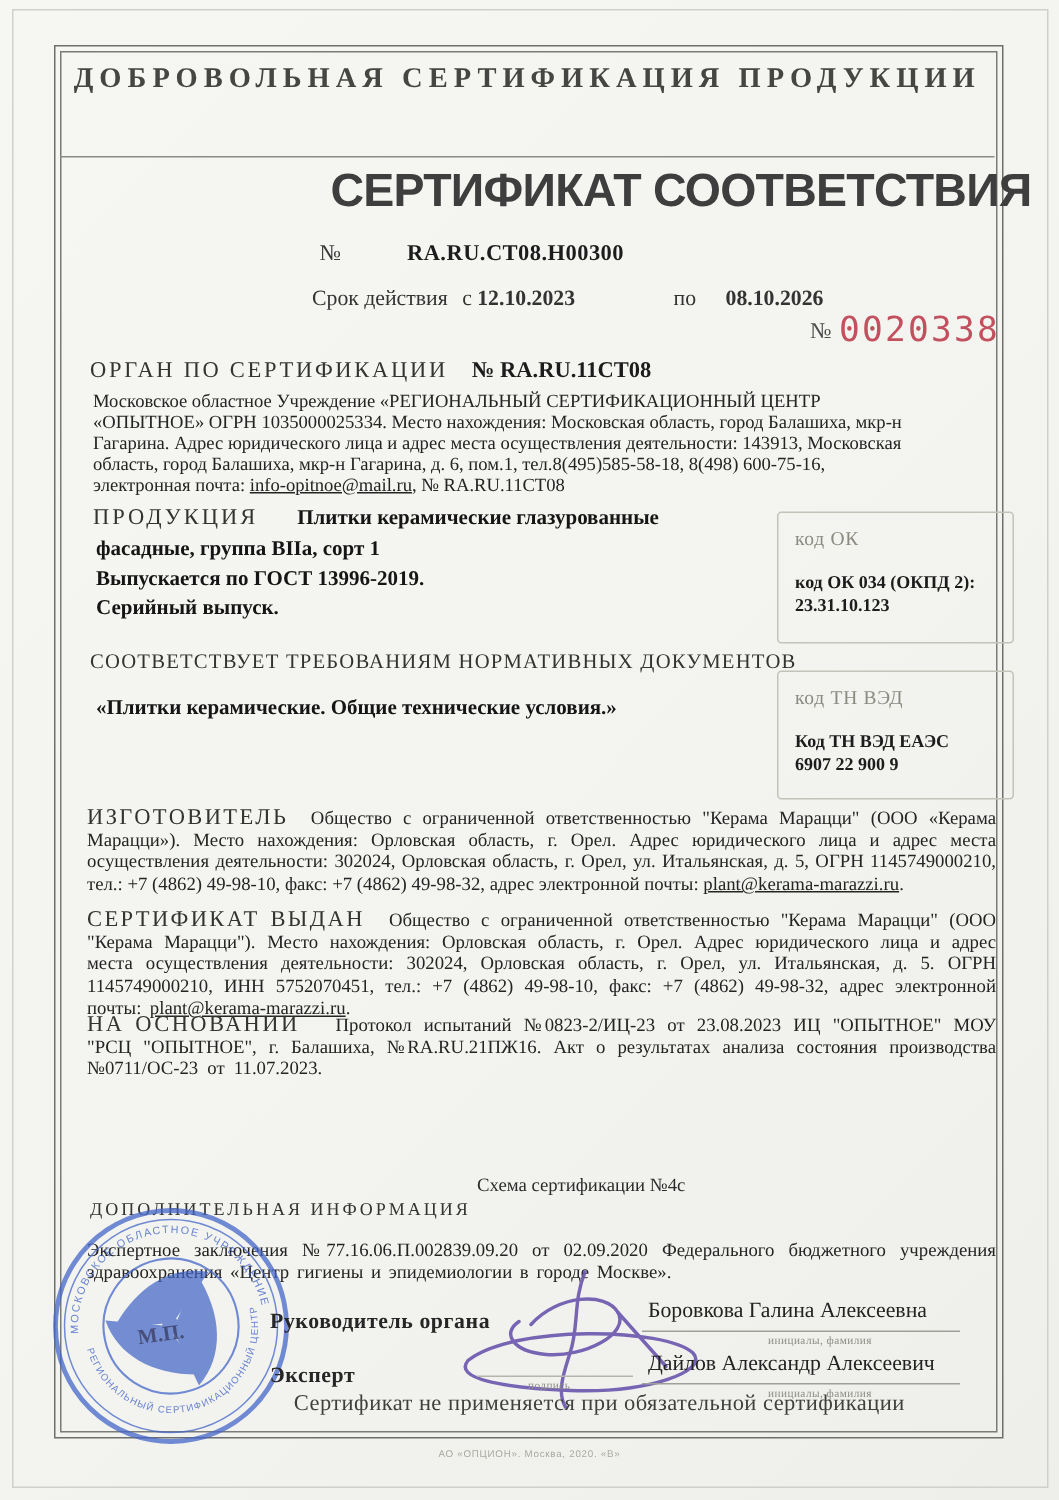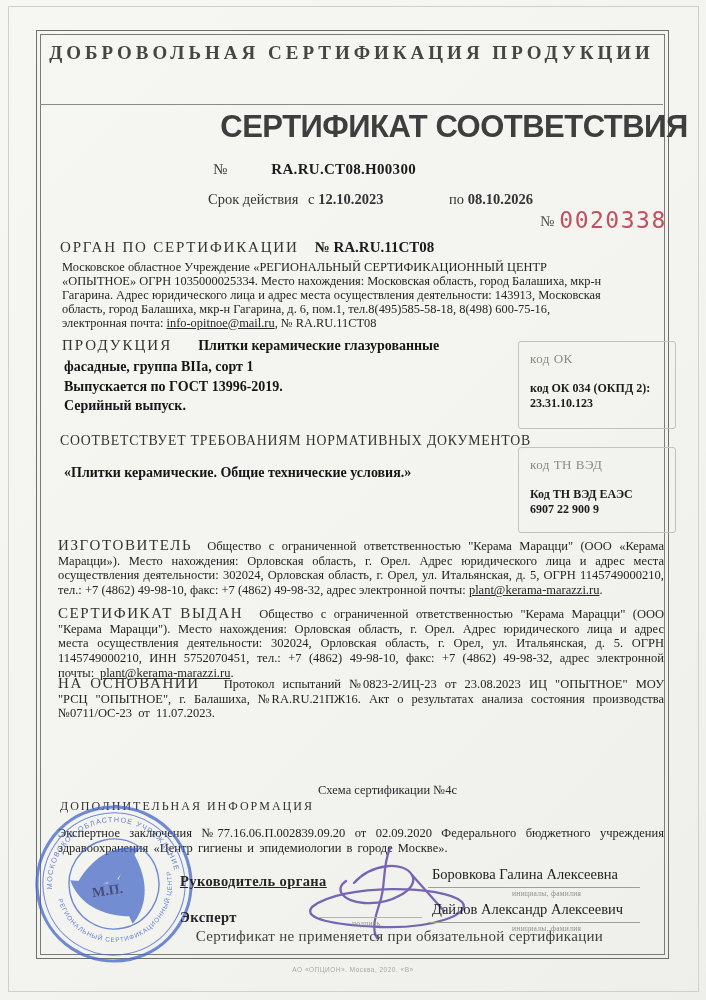--- a/index.html
+++ b/index.html
@@ -17,21 +17,21 @@
   .doc-title{left:40px;top:109px;width:686px;text-align:center;padding-left:142px;box-sizing:border-box;
              font-family:"Liberation Sans",sans-serif;font-weight:700;font-size:31px;
              letter-spacing:-0.5px;color:#3e3e3e;}
   .no-label{font-size:15px;color:#3a3a3a;}
   .bold-val{font-weight:700;color:#1c1c1c;}
   .row-certno{left:213px;top:161px;font-size:15px;}
   .row-certno .bold-val{margin-left:44px;letter-spacing:0.3px;}
   .row-validity{left:208px;top:191px;font-size:14.5px;color:#333;}
   .row-validity .vlabel{margin-right:6px;}
   .row-validity .fromto{font-weight:700;}
-  .row-validity .to-label{margin-left:62px;}
+  .row-validity .to-label{margin-left:62px;margin-right:16px;}
   .blank-no{left:540px;top:207px;font-size:15px;color:#4d4d4d;}
   .blank-no .digits{font-family:"DejaVu Sans Mono",monospace;font-size:23px;font-weight:400;
                     letter-spacing:1.5px;color:#c2505e;vertical-align:-2px;margin-left:5px;}
   .sec-heading{font-size:15px;letter-spacing:1.8px;color:#333331;}
   .org-row{left:60px;top:238px;}
   .org-row .bold-val{font-size:15px;margin-left:16px;}
   .para{font-size:12.4px;line-height:13.9px;color:#242424;}
   .org-para{left:62px;top:261px;width:556px;}
   .email{text-decoration:underline;}
   .product-row{left:62px;top:336px;}
@@ -50,21 +50,21 @@
   .mfr-para{left:58px;top:538px;width:606px;}
   .mfr-para .sec-heading{margin-right:15px;}
   .issued-para{left:58px;top:606px;width:606px;word-spacing:2.5px;}
   .issued-para .sec-heading{margin-right:16px;word-spacing:normal;}
   .basis-para{left:58px;top:676px;width:606px;word-spacing:3px;}
   .basis-para .sec-heading{margin-right:24px;word-spacing:normal;}
   .scheme-line{left:318px;top:783px;font-size:12.5px;color:#2c2c2c;}
   .addl-heading{left:60px;top:799px;font-size:12px;letter-spacing:2px;color:#333331;}
   .addl-para{left:58px;top:826px;width:606px;word-spacing:2px;}
   .sig-role{font-weight:700;font-size:14.5px;letter-spacing:0.4px;color:#262626;}
-  .role1{left:180px;top:873px;text-decoration:underline;}
+  .role1{left:180px;top:873px;}
   .role2{left:180px;top:909px;}
   .sig-name{font-size:14.5px;color:#222;}
   .name1{left:432px;top:866px;}
   .name2{left:432px;top:901px;}
   .thin-line{height:0;border-top:1px solid #a0a09a;}
   .nline1{left:428px;top:887px;width:212px;}
   .nline2{left:428px;top:922px;width:212px;}
   .sline{left:318px;top:917px;width:104px;border-top:1px solid #b5b5ae;}
   .micro-cap{font-size:7.5px;color:#8e8e86;letter-spacing:0.3px;}
   .cap1{left:512px;top:889px;}

